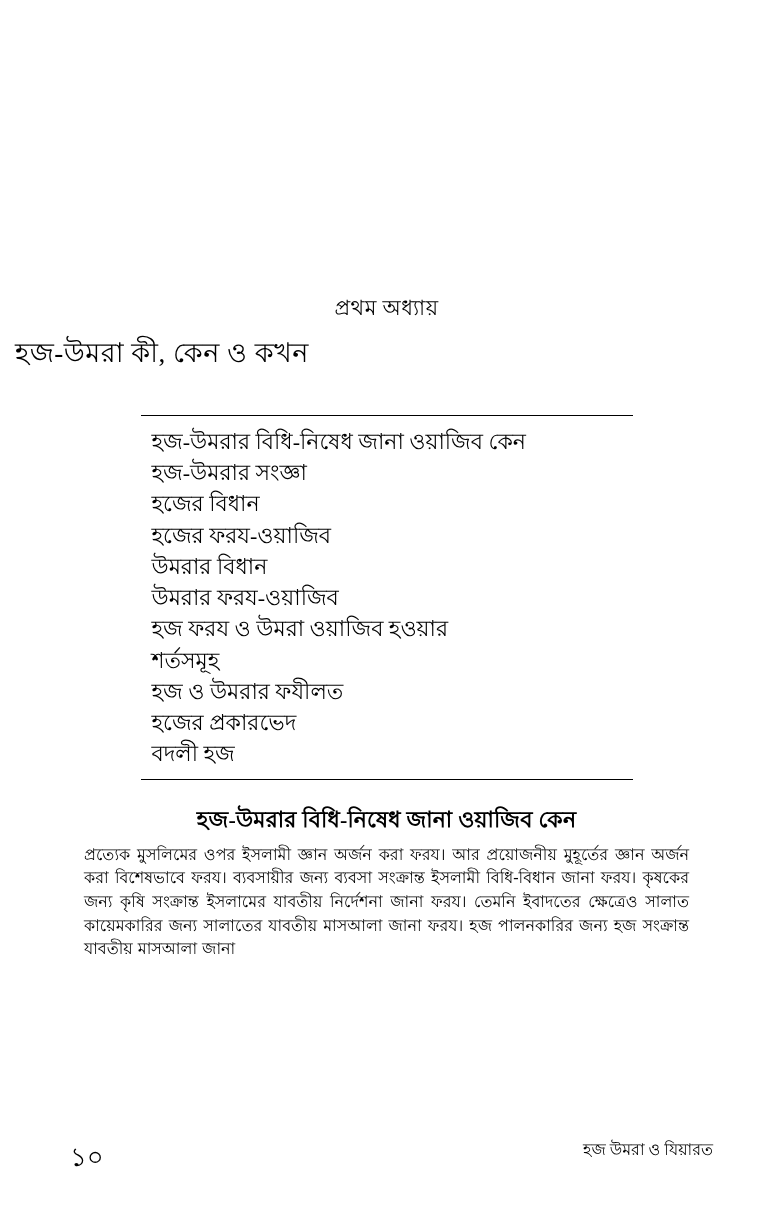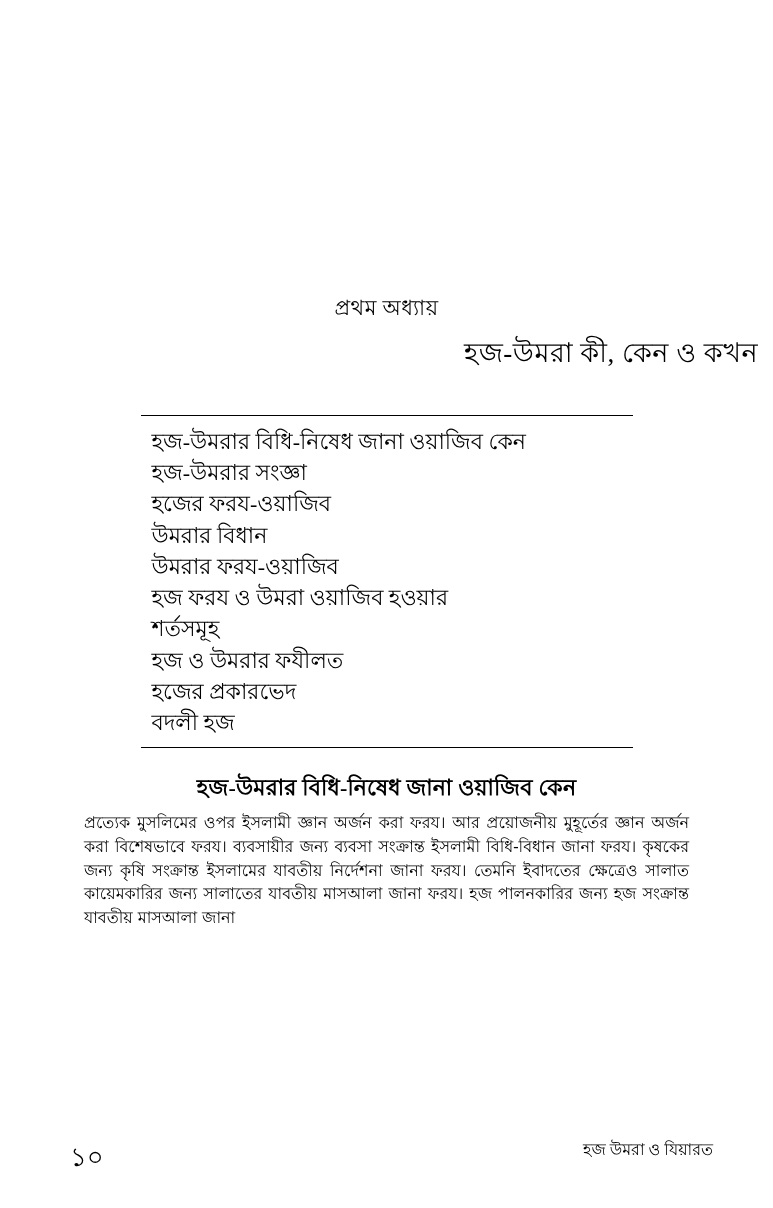--- a/index.html
+++ b/index.html
@@ -24,21 +24,21 @@
   
   .chapter-label {
     text-align: center;
     font-size: 21px;
     letter-spacing: 0.5px;
     margin-top: 281px;
     line-height: 1.2;
     font-weight: 400;
   }
   .chapter-title {
-    text-align: right;
+    text-align: left;
     font-size: 27px;
     font-weight: 400;
     margin-top: 16px;
     letter-spacing: 0.5px;
     line-height: 1.25;
   }
 
   
   .toc {
     width: 492px;
@@ -103,20 +103,21 @@
 <div class="page">
 
   <div class="chapter-label">প্রথম অধ্যায়</div>
 
   <div class="chapter-title">হজ-উমরা কী, কেন ও কখন</div>
 
   <div class="toc">
     <ul class="toc-list">
       <li class="toc-item">হজ-উমরার বিধি-নিষেধ জানা ওয়াজিব কেন</li>
       <li class="toc-item">হজ-উমরার সংজ্ঞা</li>
+      <li class="toc-item">হজের বিধান</li>
       <li class="toc-item">হজের ফরয-ওয়াজিব</li>
       <li class="toc-item">উমরার বিধান</li>
       <li class="toc-item">উমরার ফরয-ওয়াজিব</li>
       <li class="toc-item">হজ ফরয ও উমরা ওয়াজিব হওয়ার
 শর্তসমূহ</li>
       <li class="toc-item">হজ ও উমরার ফযীলত</li>
       <li class="toc-item">হজের প্রকারভেদ</li>
       <li class="toc-item">বদলী হজ</li>
     </ul>
   </div>

